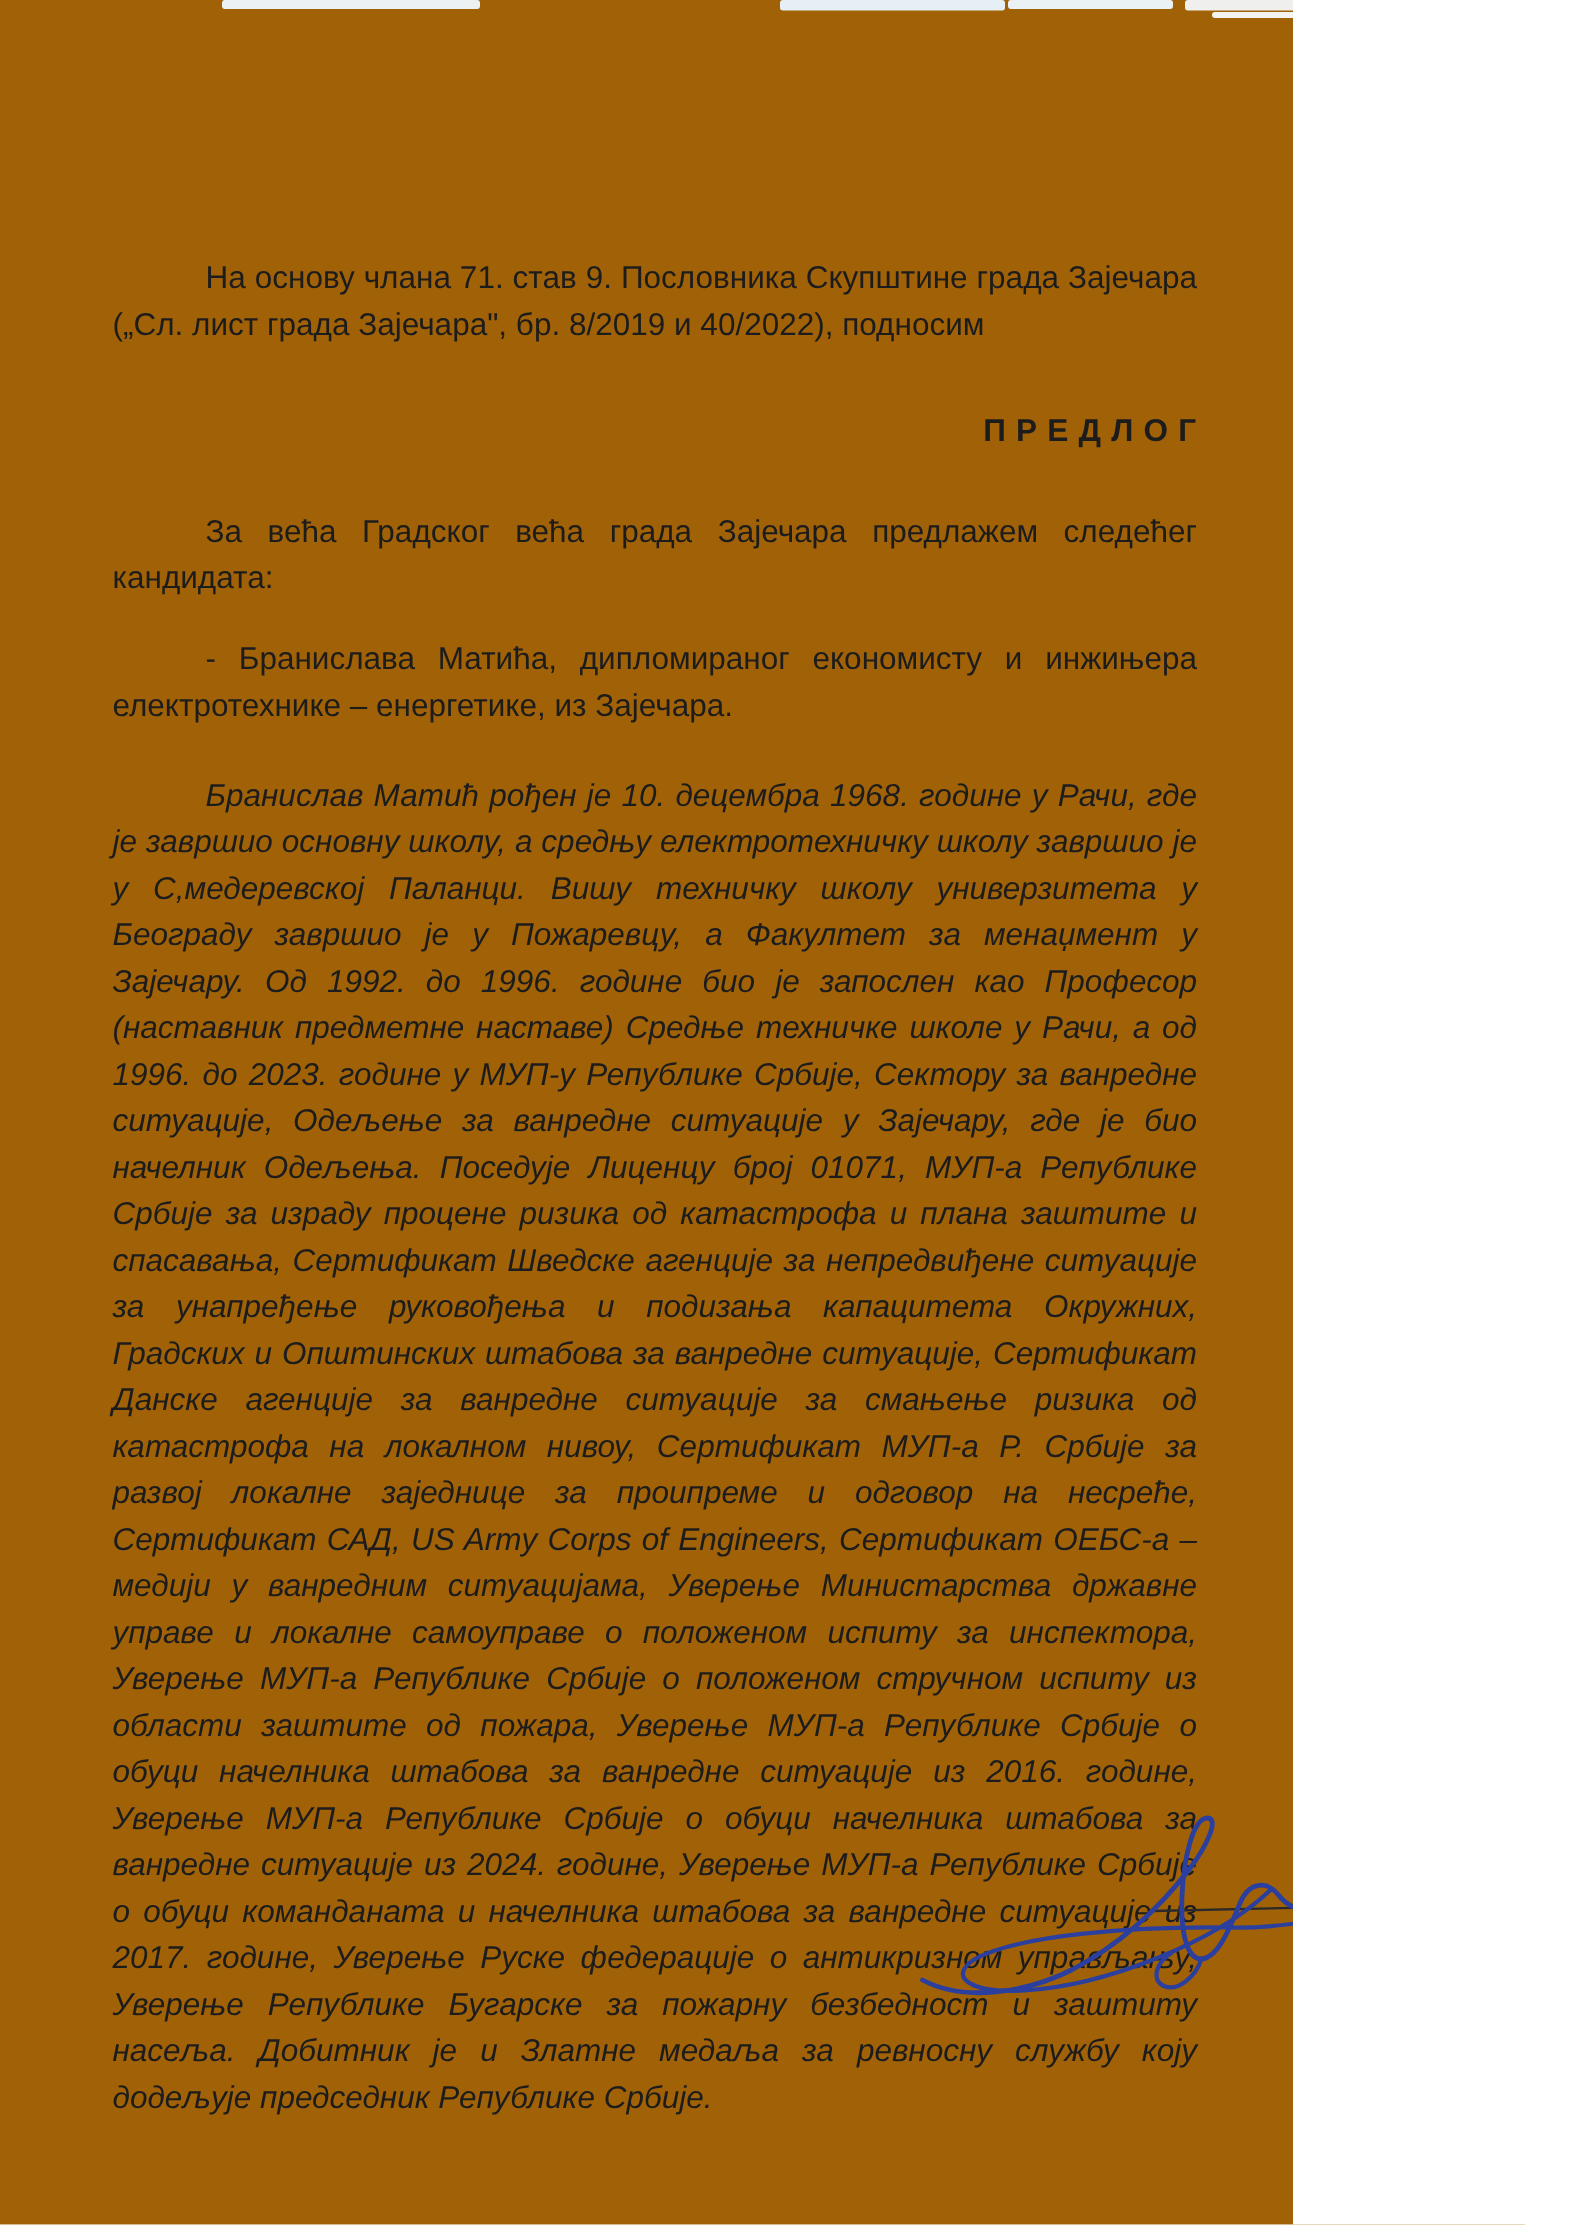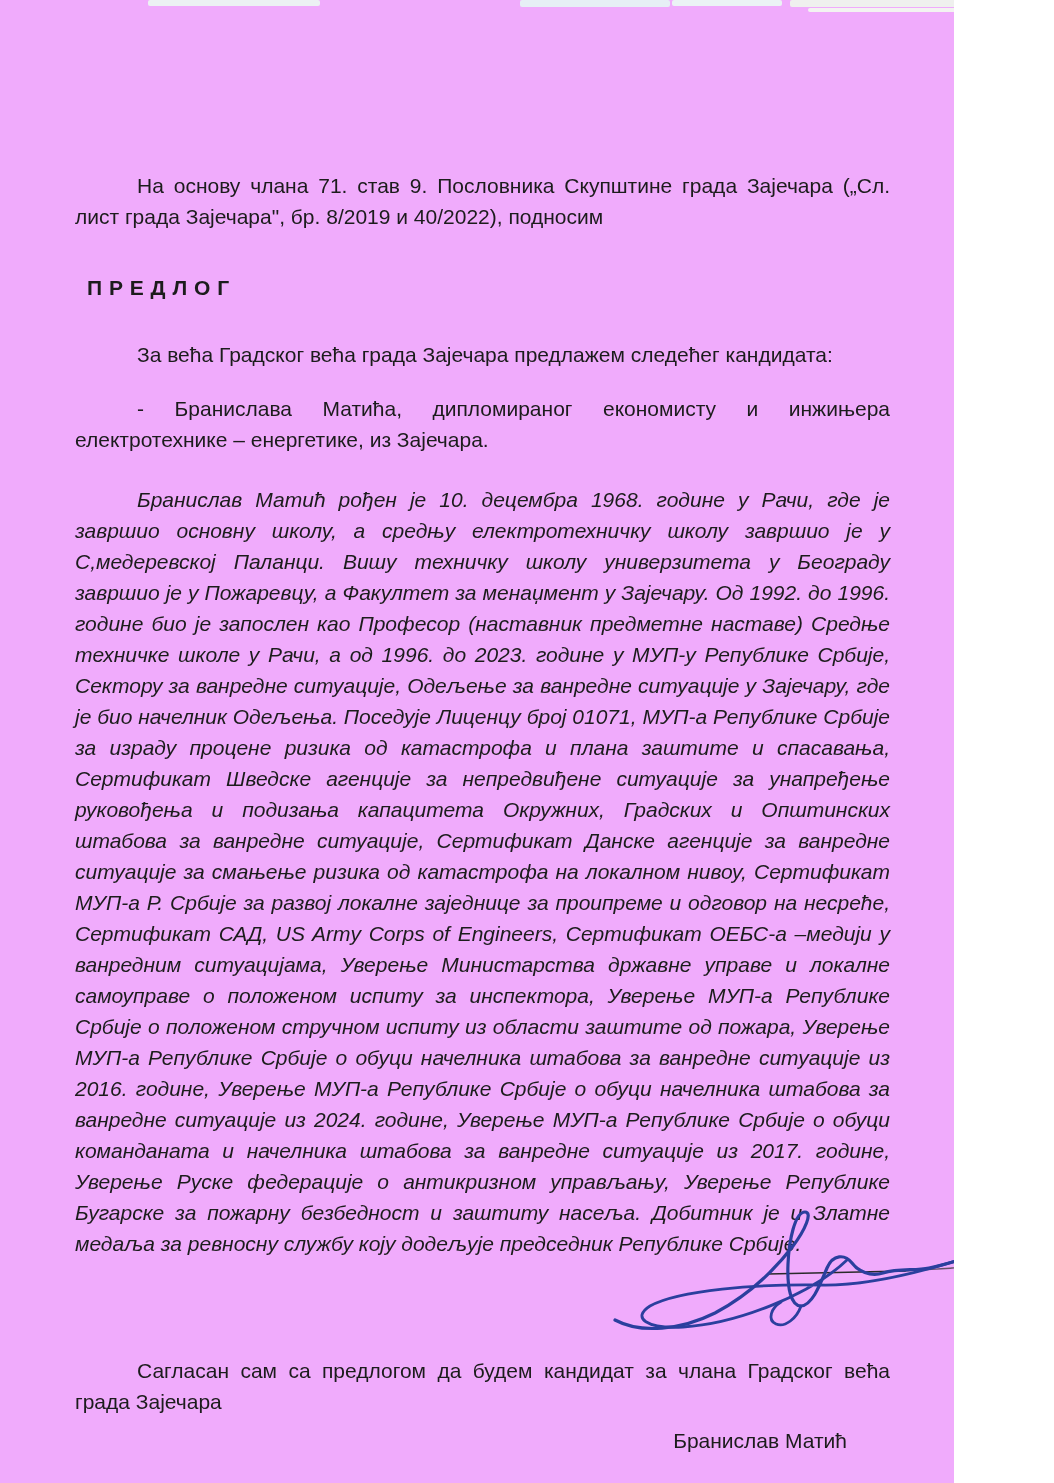--- a/index.html
+++ b/index.html
@@ -1,41 +1,41 @@
 <!DOCTYPE html>
 <html><head>
 <meta charset="utf-8">
 <style>
   html, body { margin: 0; padding: 0; background: #ffffff; }
   .page {
     position: relative;
-    width: 954px;
+    width: 862px;
     height: 1483px;
-    background: #f0abfc;
+    background: #a16207;
     font-family: "Liberation Sans", sans-serif;
     color: #1c1c1c;
     overflow: hidden;
   }
   .content {
     position: relative;
     padding: 170px 64px 0 75px;
     font-size: 21px;
     line-height: 31px;
   }
   .para {
     text-align: justify;
     text-indent: 62px;
     margin: 0;
   }
   .intro { margin-bottom: 40px; }
   .title {
-    text-align: left;
+    text-align: right;
     font-weight: bold;
     text-indent: 0;
-    margin: 12px;
+    margin: 0;
   }
   .title-caps { letter-spacing: 0.5px; }
   .title-block { margin-bottom: 36px; }
   .lead { margin-bottom: 23px; }
   .candidate { margin-bottom: 29px; }
   .biography { margin-bottom: 96px; font-style: italic; }
   .consent { margin-bottom: 8px; }
   .sig-name {
     text-align: right;
     margin: 0 43px 0 0;

